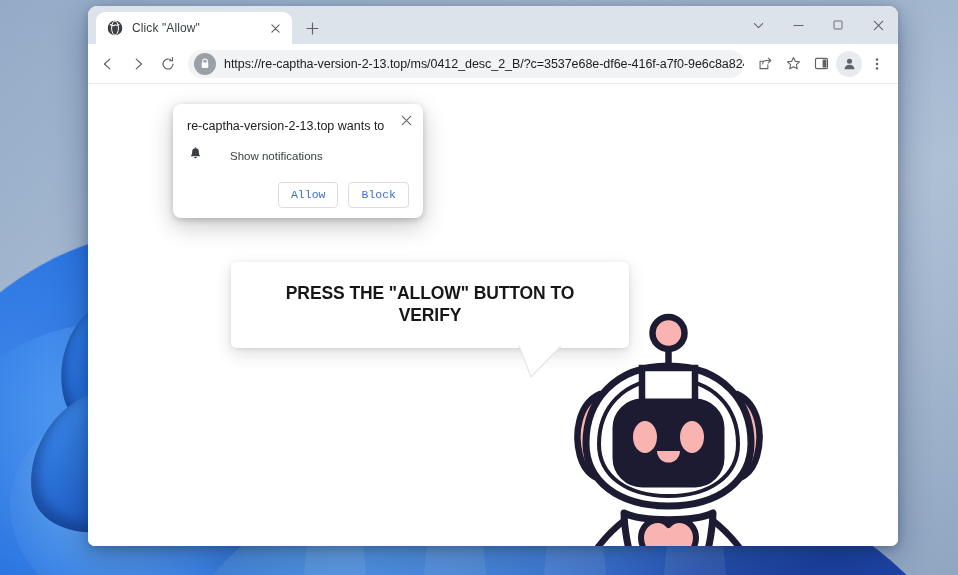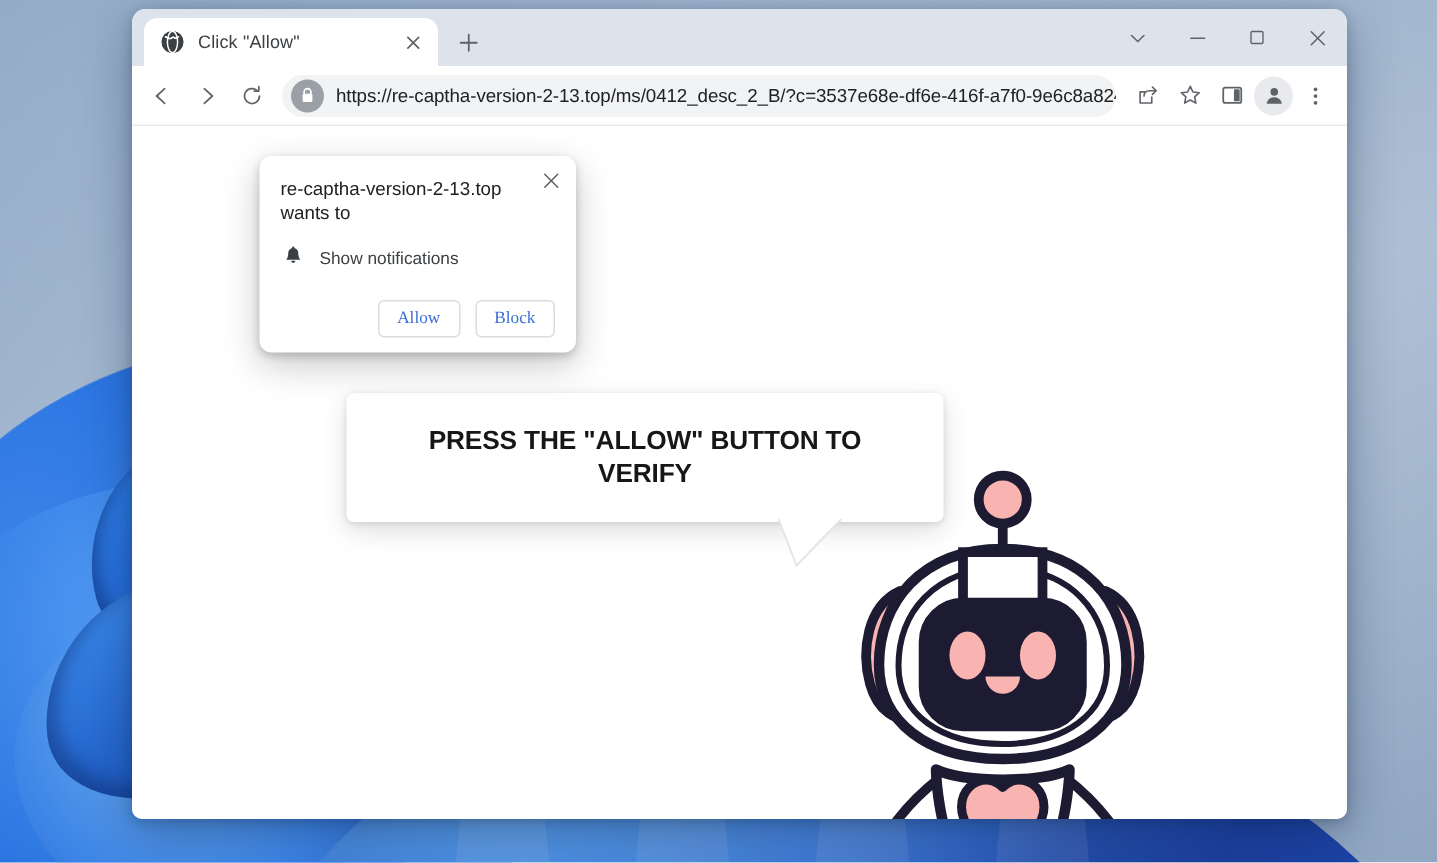--- a/index.html
+++ b/index.html
@@ -220,21 +220,21 @@
     flex: 1;
     position: relative;
     background: #ffffff;
     overflow: hidden;
   }
 
   
   #permission {
     position: absolute;
     left: 85px; top: 20px;
-    width: 211px;
+    width: 250px;
     background: #ffffff;
     border-radius: 8px;
     box-shadow: 0 2px 6px rgba(0,0,0,.18), 0 8px 24px rgba(0,0,0,.22);
     padding: 14px 14px 10px 14px;
     z-index: 20;
   }
   .perm-close {
     position: absolute;
     right: 7px; top: 6px;
     width: 20px; height: 20px;
@@ -244,39 +244,39 @@
   }
   .perm-title {
     font-size: 12.5px;
     color: #202124;
     padding-right: 18px;
     line-height: 1.3;
   }
   .perm-row {
     display: flex;
     align-items: center;
-    gap: 11px;
+    gap: 28px;
     margin-top: 13px;
     padding-left: 2px;
   }
   .perm-row .lbl { font-size: 11.5px; color: #3c4043; }
   .perm-actions {
     display: flex;
     justify-content: flex-end;
     gap: 10px;
     margin-top: 17px;
   }
   .perm-btn {
     font-size: 11.5px;
     color: #3b6fd4;
     background: #fff;
     border: 1px solid #dadce0;
     border-radius: 4px;
     padding: 5px 12px;
-    font-family: Liberation Serif, serif;
+    font-family: Liberation Mono, monospace;
     font-weight: 500;
     line-height: 1.2;
   }
 
   
   #speech {
     position: absolute;
     left: 143px; top: 178px;
     width: 398px;
     background: #ffffff;

